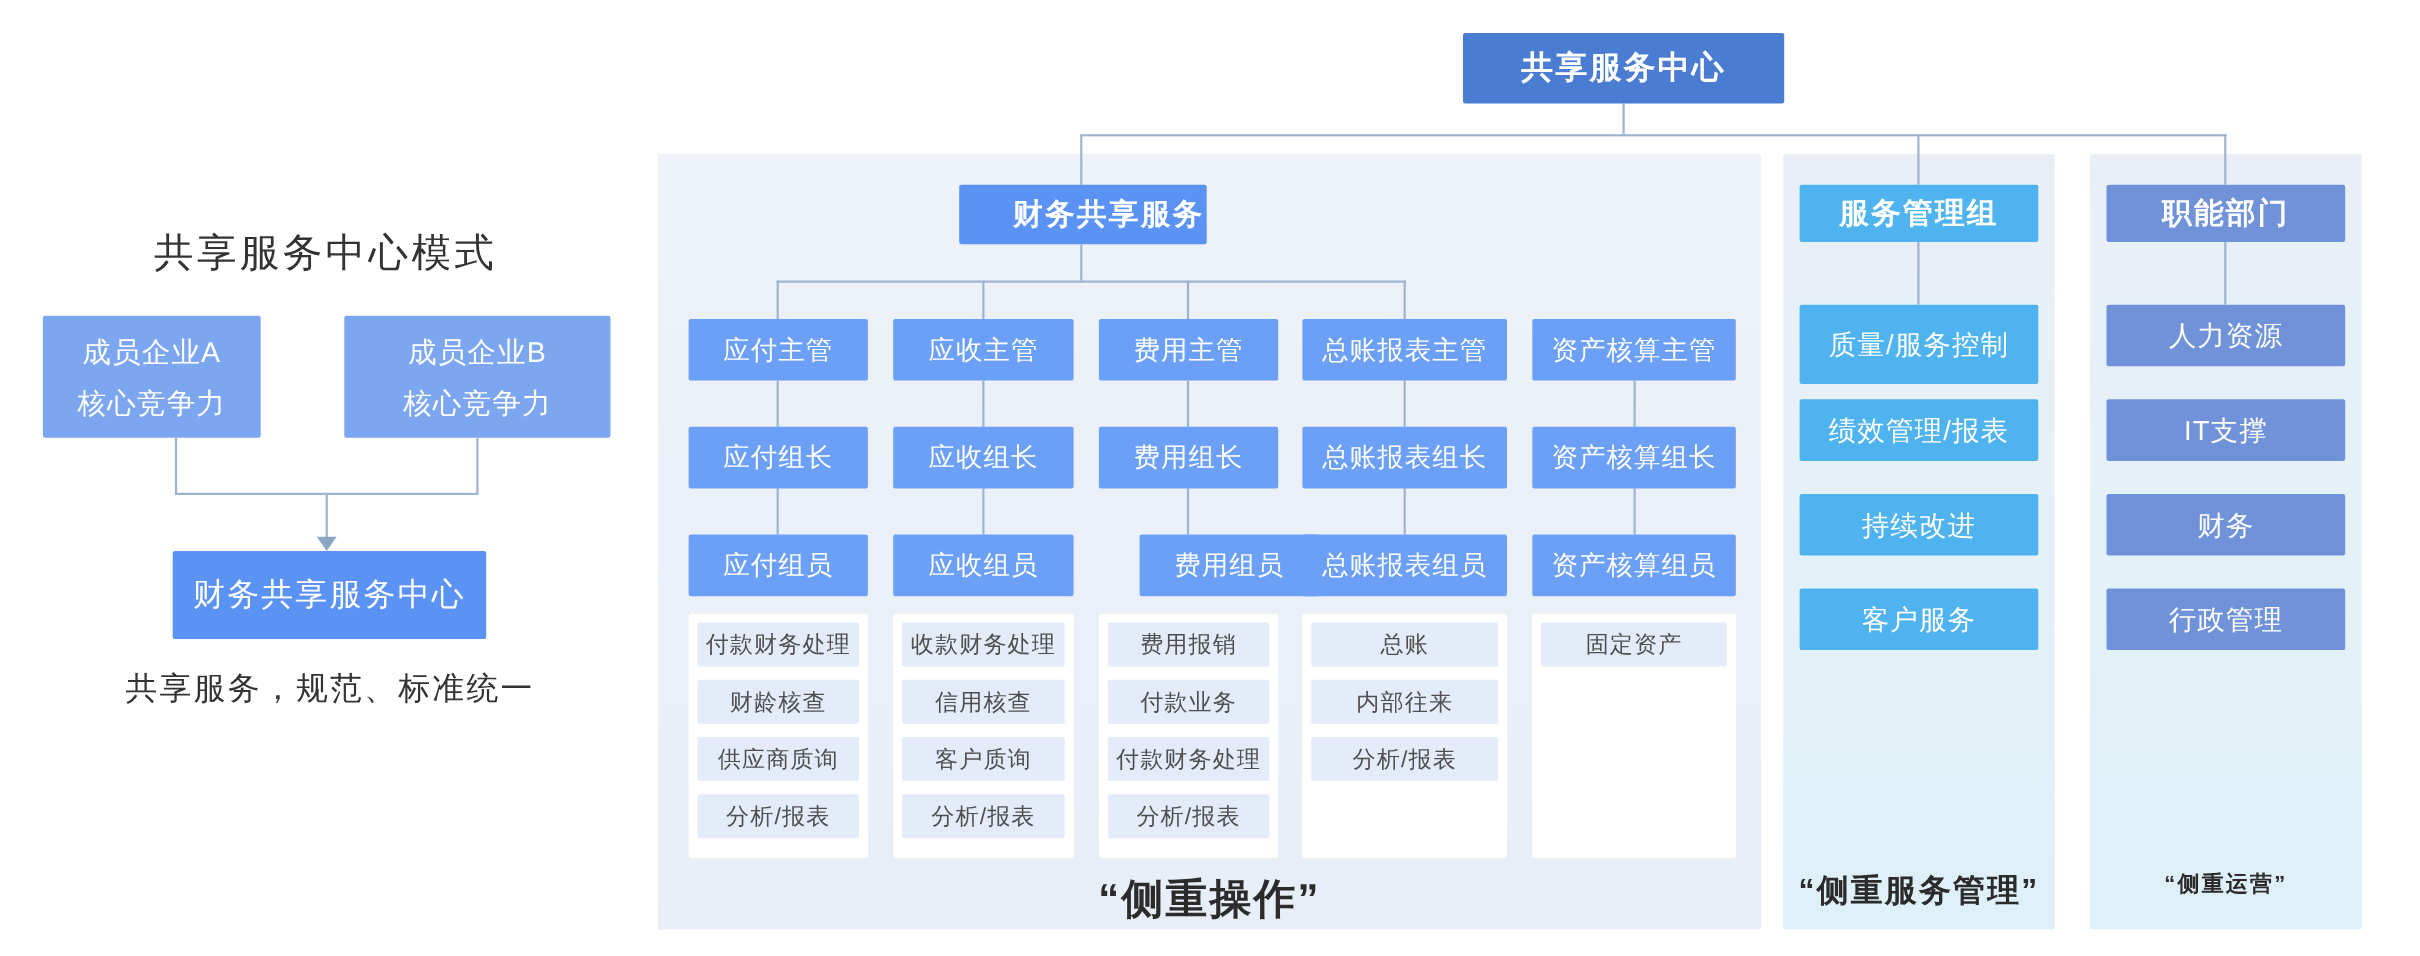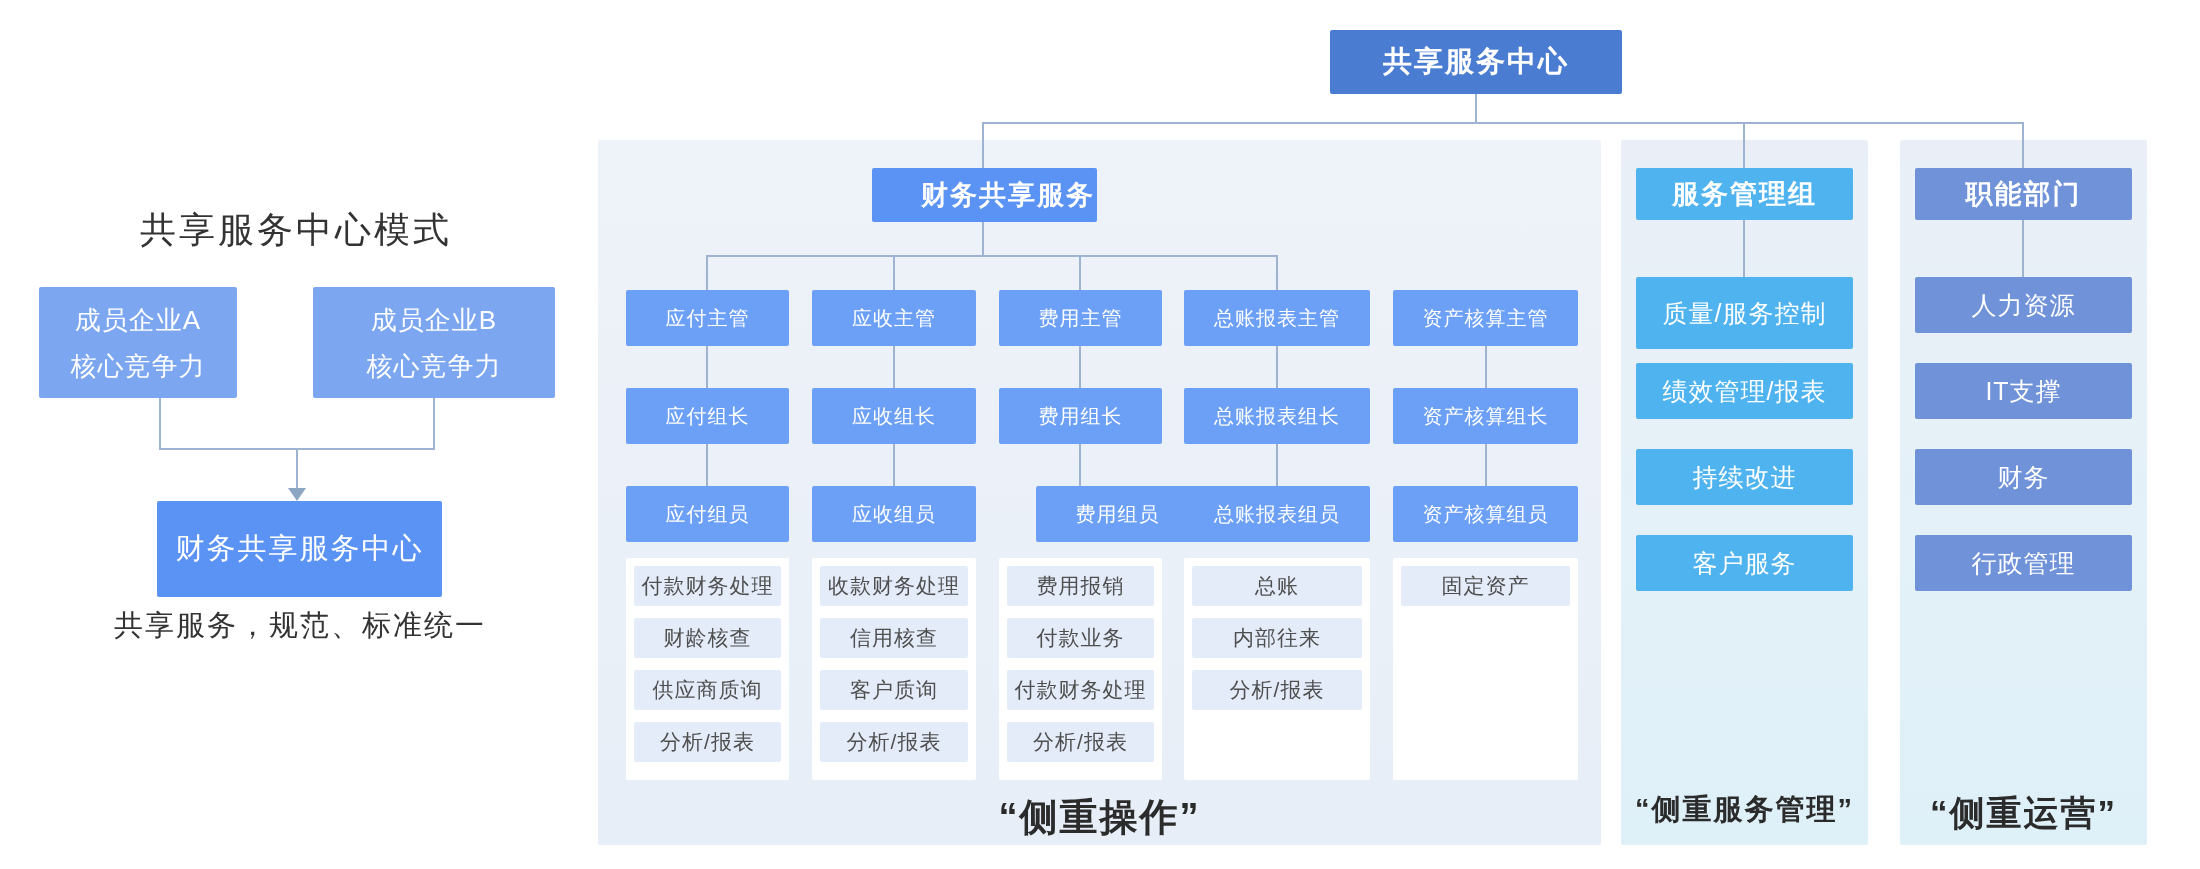--- a/index.html
+++ b/index.html
@@ -9,21 +9,21 @@
   }
   .box{position:absolute;display:flex;align-items:center;justify-content:center;
        text-align:center;color:#fff;border-radius:2px;box-sizing:border-box;}
   .vline{position:absolute;width:2px;background:#9db3d0;}
   .hline{position:absolute;height:2px;background:#9db3d0;}
   .panel{position:absolute;border-radius:2px;}
   .panel-mid{background:linear-gradient(180deg,#eef2f9 0%,#eaf0f8 70%,#e7eef7 100%);}
   .panel-grad{background:linear-gradient(180deg,#eaeff7 0%,#e4f1f8 55%,#def0f8 100%);}
   .root-box{background:#4a7dd2;font-size:29px;font-weight:bold;letter-spacing:2px;}
   .mid-header{background:#5b93f5;font-size:27px;font-weight:bold;letter-spacing:2px;}
-  .role-box{background:#6ba0f6;font-size:20px;letter-spacing:1px;}
+  .role-box{background:#6ba0f6;font-size:24px;letter-spacing:1px;}
   .svc-box{background:#4fb3ef;font-size:25px;letter-spacing:1px;}
   .svc-header{background:#4fb3ef;font-size:27px;font-weight:bold;letter-spacing:2px;}
   .fn-box{background:#6f92d9;font-size:25px;letter-spacing:1px;}
   .fn-header{background:#6f92d9;font-size:27px;font-weight:bold;letter-spacing:2px;}
   .member-box{background:#7ca7f0;font-size:26px;line-height:46px;letter-spacing:1px;}
   .center-box{background:#5b93f5;font-size:29px;font-weight:500;letter-spacing:2px;}
   .card{position:absolute;background:#ffffff;border-radius:2px;padding:8px;box-sizing:border-box;}
   .task{height:40px;margin-bottom:12px;background:#e4ecfa;border-radius:2px;
         display:flex;align-items:center;justify-content:center;
         font-size:21px;color:#4f4f4f;letter-spacing:1px;}
@@ -62,21 +62,21 @@
     <span>成员企业B</span>
     <span>核心竞争力</span>
   </div>
 
   <div class="vline" style="left:159px;top:398px;height:52px;"></div>
   <div class="vline" style="left:433px;top:398px;height:52px;"></div>
   <div class="hline" style="left:159px;top:448px;width:276px;"></div>
   <div class="vline" style="left:296px;top:448px;height:42px;"></div>
   <div class="arrowhead" style="left:288px;top:488px;"></div>
 
-  <div class="box center-box" style="left:157px;top:501px;width:285px;height:96px;">
+  <div class="box center-box" style="left:157px;top:501px;width:285px;height:80px;">
     <span>财务共享服务中心</span>
   </div>
 
   <div class="left-caption" style="left:36px;top:606px;width:528px;">共享服务，规范、标准统一</div>
 
   <div class="box mid-header" style="left:872px;top:168px;width:225px;height:54px;padding-left:47px;">
     <span>财务共享服务</span>
   </div>
 
   <div class="vline" style="left:982px;top:222px;height:33px;"></div>
@@ -202,15 +202,15 @@
     </div>
   <div class="box fn-box" style="left:1915px;top:363px;width:217px;height:56px;">
     <span>IT支撑</span>
     </div>
   <div class="box fn-box" style="left:1915px;top:449px;width:217px;height:56px;">
     <span>财务</span>
     </div>
   <div class="box fn-box" style="left:1915px;top:535px;width:217px;height:56px;">
     <span>行政管理</span>
     </div>
-  <div class="caption" style="left:1900px;top:790px;width:247px;font-size:35px;">“侧重运营”</div>
+  <div class="caption" style="left:1900px;top:790px;width:247px;font-size:20px;">“侧重运营”</div>
 
 </div>
 
 </body></html>

